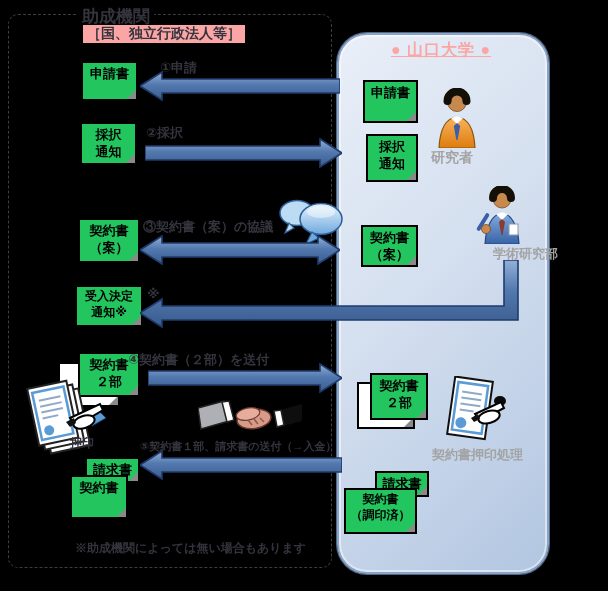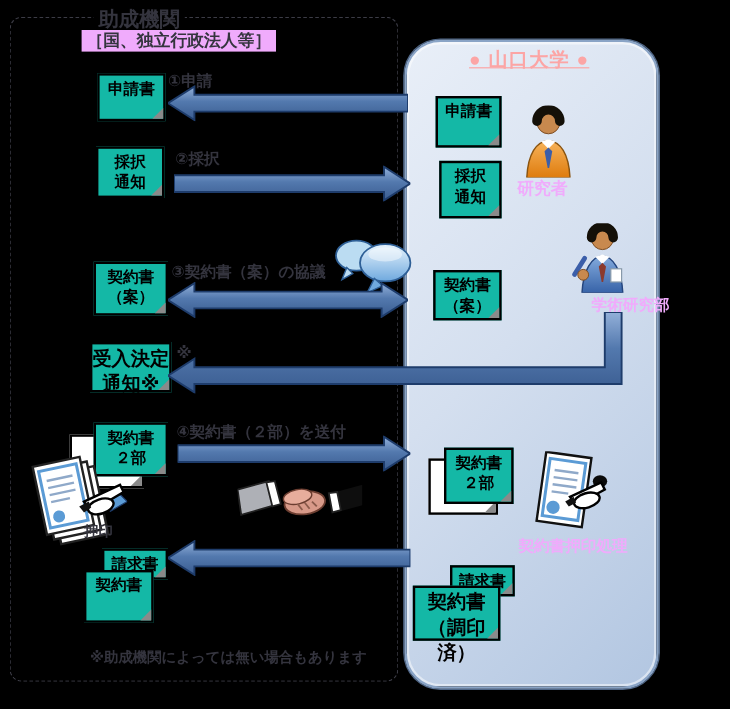--- a/index.html
+++ b/index.html
@@ -4,37 +4,37 @@
 <style>
   html,body{margin:0;padding:0;background:#000;}
   #stage{position:relative;width:608px;height:591px;background:#000;overflow:hidden;
          font-family:"Liberation Sans","DejaVu Sans",sans-serif;}
   .abs{position:absolute;}
   
   .dashedbox{left:8px;top:14px;width:322px;height:552px;border:1px dashed #3c3c46;border-radius:10px;}
   
   .faint{color:#34343e;font-weight:bold;white-space:nowrap;}
   .title1{left:78px;top:5px;font-size:17px;background:#000;padding:0 4px;}
-  .title2{left:68px;top:25px;font-size:14px;background:#f0abfc;padding:0 4px;}
-  
-  .doc{position:absolute;background:#14b8a6;border:2px solid #000;box-sizing:border-box;
+  .title2{left:83px;top:25px;font-size:14px;background:#fca5a5;padding:0 4px;}
+  
+  .doc{position:absolute;background:#22c55e;border:2px solid #000;box-sizing:border-box;
        font-weight:bold;font-size:13px;line-height:1.32;color:#000;text-align:center;padding-top:2px;}
   .doc::after{content:"";position:absolute;right:0;bottom:0;width:0;height:0;
        border-style:solid;border-width:0 0 9px 9px;border-color:transparent transparent #8a8a8a transparent;}
-  .doc.sm{font-size:16px;}
+  .doc.sm{font-size:12px;}
   .sheet{position:absolute;background:#fff;border:2px solid #000;box-sizing:border-box;}
   .sheet::after{content:"";position:absolute;right:0;bottom:0;width:0;height:0;
        border-style:solid;border-width:0 0 9px 9px;border-color:transparent transparent #8a8a8a transparent;}
   
   .panel{left:337px;top:33px;width:208px;height:537px;border-radius:30px;
          background:linear-gradient(135deg,#e9eff8 0%,#d4dfef 45%,#b2c6e1 100%);
          border:2px solid #8aa4c6;box-shadow:inset 0 0 0 2px rgba(255,255,255,.5),0 0 0 1px #50688a;}
   .panel-header{left:337px;top:40px;width:208px;text-align:center;color:#fca5a5;
          font-size:16px;font-weight:bold;text-decoration:underline;letter-spacing:1px;}
-  .actor-label{font-weight:bold;color:#f0abfc;white-space:nowrap;}
+  .actor-label{font-weight:bold;color:#a3a3a3;white-space:nowrap;}
   .arrow-label{font-size:13px;}
   svg{display:block;}
 </style>
 </head>
 <body>
 
 <div id="stage">
 
   <svg width="0" height="0" class="abs" aria-hidden="true">
     <defs>
@@ -101,21 +101,21 @@
       <line x1="17" y1="36" x2="33" y2="36" stroke="#8fa9c9" stroke-width="2"></line>
       <circle cx="21" cy="49" r="5" fill="#5B9BD5"></circle>
     </g>
     <polygon points="70,30 80,40 66,48 58,42" fill="#5B9BD5" stroke="#1E3C6B" stroke-width="1"></polygon>
     <polygon points="44,40 74,26 77,32 50,48" fill="#fff" stroke="#000" stroke-width="2"></polygon>
     <ellipse cx="58" cy="44" rx="11" ry="6" fill="#fff" stroke="#000" stroke-width="2" transform="rotate(-18 58 44)"></ellipse>
     <polygon points="40,44 48,40 50,45 44,49" fill="#111"></polygon>
   </svg>
   <div class="abs faint" style="left:70px;top:435px;font-size:12px;">押印</div>
 
-  <div class="abs faint" style="left:75px;top:540px;font-size:12px;">※助成機関によっては無い場合もあります</div>
+  <div class="abs faint" style="left:75px;top:540px;font-size:12px;font-family:Liberation Serif, serif;">※助成機関によっては無い場合もあります</div>
 
   <div class="abs panel"></div>
   <div class="abs panel-header">● 山口大学 ●</div>
 
   <div class="doc" style="left:363px;top:80px;width:55px;height:43px;">
     <div>申請書</div>
   </div>
   <div class="doc" style="left:366px;top:134px;width:52px;height:48px;">
     <div>採択</div>
     <div>通知</div>
@@ -207,19 +207,20 @@
   <svg class="abs" style="left:140px;top:260px;" width="380" height="68">
     <polygon points="0,53 22,39 22,46 364,46 364,0 378,0 378,60 22,60 22,67" fill="url(#gArrow)" stroke="#1E3C6B" stroke-width="1.6"></polygon>
   </svg>
   <svg class="abs" style="left:148px;top:363px;" width="194" height="30">
     <polygon points="194,15 172,1 172,8 0,8 0,22 172,22 172,29" fill="url(#gArrow)" stroke="#1E3C6B" stroke-width="1.6"></polygon>
   </svg>
   <svg class="abs" style="left:140px;top:450px;" width="202" height="30">
     <polygon points="0,15 22,1 22,8 202,8 202,22 22,22 22,29" fill="url(#gArrow)" stroke="#1E3C6B" stroke-width="1.6"></polygon>
   </svg>
 
-  <div class="abs faint arrow-label" style="left:140px;top:59px;">①申請</div>
+  <div class="abs faint arrow-label" style="left:160px;top:59px;">①申請</div>
   <div class="abs faint arrow-label" style="left:146px;top:124px;">②採択</div>
-  <div class="abs faint arrow-label" style="left:143px;top:218px;">③契約書（案）の協議</div>
+  <div class="abs faint arrow-label" style="left:143px;top:218px;font-family:Liberation Serif, serif;">③契約書（案）の協議</div>
   <div class="abs faint arrow-label" style="left:147px;top:286px;">※</div>
-  <div class="abs faint arrow-label" style="left:147px;top:351px;">④契約書（２部）を送付</div>
+  <div class="abs faint arrow-label" style="left:128px;top:351px;">④契約書（２部）を送付</div>
+  <div class="abs faint" style="left:140px;top:439px;font-size:11px;">⑤契約書１部、請求書の送付（→入金）</div>
 
 </div>
 
 </body></html>

